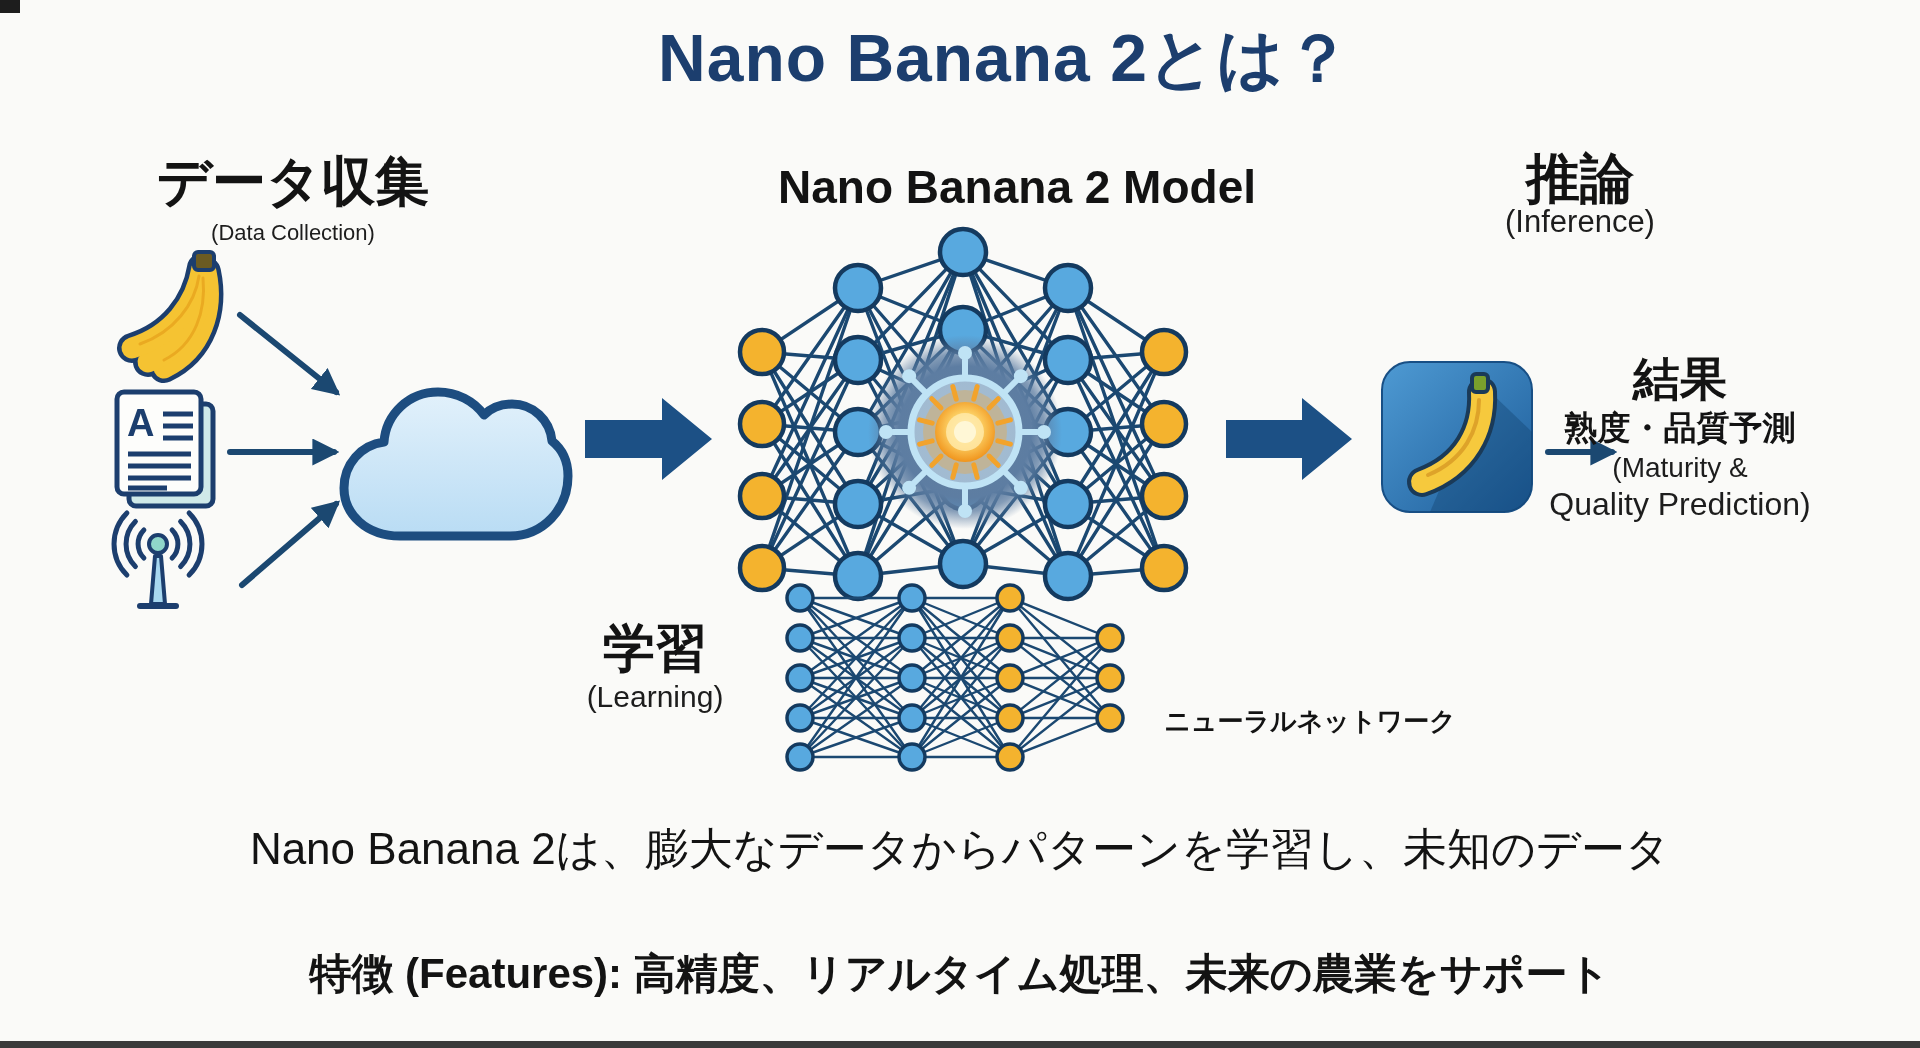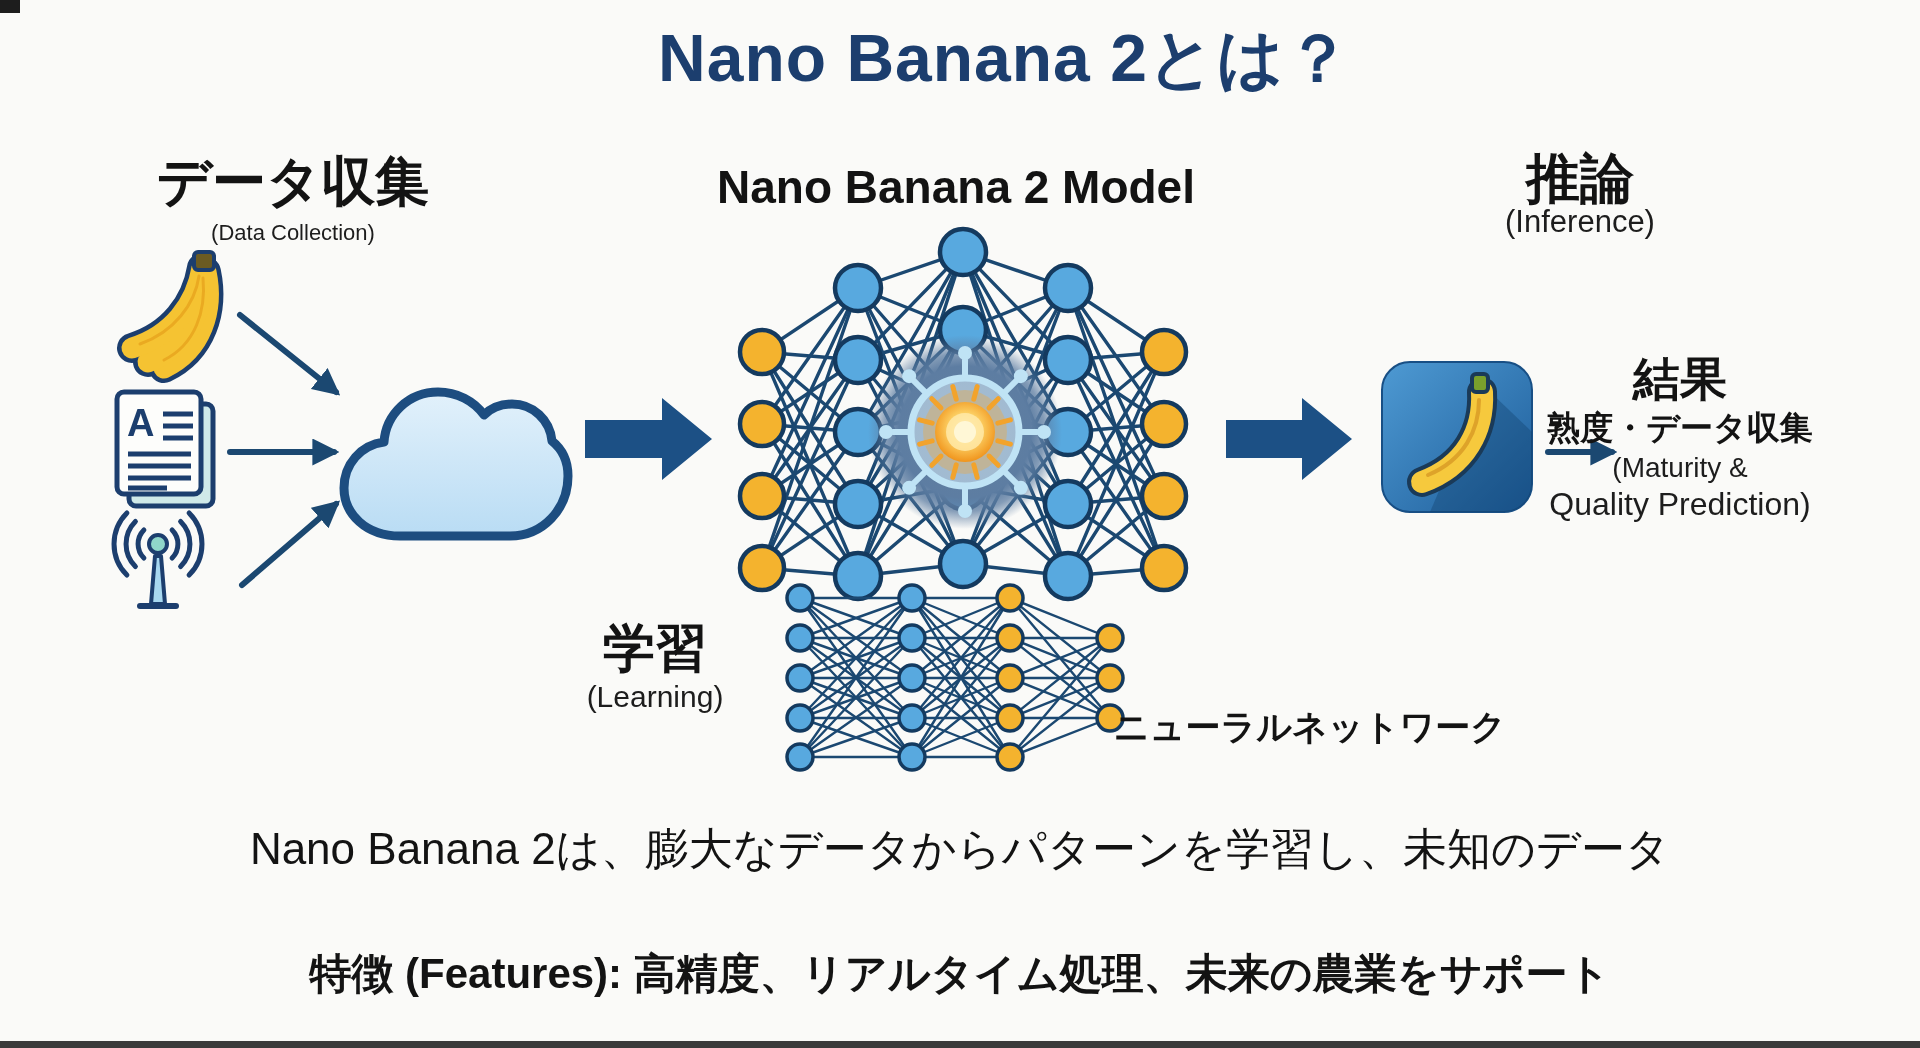--- a/index.html
+++ b/index.html
@@ -12,30 +12,30 @@
   .abs{position:absolute;}
   .ctr{text-align:center;}
   .title{
     left:0;top:14px;width:1920px;text-align:center;
     font-size:66px;font-weight:bold;color:#1c3e6e;letter-spacing:1px;margin-left:45px;
   }
   .h-jp{font-weight:bold;color:#131313;}
   .h-en{font-weight:normal;color:#1d1d1d;}
   .dc-head{left:113px;top:146px;width:360px;font-size:54px;}
   .dc-sub{left:113px;top:220px;width:360px;font-size:22px;}
-  .model-head{left:656px;top:160px;width:600px;font-size:46px;font-weight:bold;}
+  .model-head{left:656px;top:160px;width:600px;font-size:46px;font-weight:bold;text-align:right;}
   .inf-head{left:1450px;top:143px;width:260px;font-size:54px;}
   .inf-sub{left:1450px;top:204px;width:260px;font-size:31px;}
   .res-head{left:1530px;top:348px;width:300px;font-size:47px;}
   .res-line1{left:1520px;top:406px;width:320px;font-size:33px;font-weight:bold;}
   .res-line2{left:1530px;top:452px;width:300px;font-size:28px;}
   .res-line3{left:1530px;top:486px;width:300px;font-size:32px;}
   .learn-head{left:540px;top:614px;width:230px;font-size:52px;}
   .learn-sub{left:540px;top:680px;width:230px;font-size:30px;}
-  .nn-jp{left:1090px;top:704px;width:440px;font-size:35px;font-weight:bold;}
+  .nn-jp{left:1090px;top:704px;width:440px;font-size:26px;font-weight:bold;}
   .nn-en{left:1090px;top:746px;width:440px;font-size:27px;}
   .foot1{left:0;top:820px;width:1920px;font-size:44px;font-weight:normal;}
   .foot2{left:0;top:876px;width:1920px;font-size:44px;font-weight:bold;}
   .foot3{left:0;top:946px;width:1920px;font-size:42px;font-weight:bold;}
   svg text{font-family:"Liberation Sans","DejaVu Sans",sans-serif;}
 </style>
 </head>
 <body>
 
 <div class="stage">
@@ -398,21 +398,21 @@
 
   <div class="abs ctr h-jp dc-head">データ収集</div>
   <div class="abs ctr h-en dc-sub">(Data Collection)</div>
 
   <div class="abs ctr model-head">Nano Banana 2 Model</div>
 
   <div class="abs ctr h-jp inf-head">推論</div>
   <div class="abs ctr h-en inf-sub">(Inference)</div>
 
   <div class="abs ctr h-jp res-head">結果</div>
-  <div class="abs ctr res-line1">熟度・データ収集</div>
+  <div class="abs ctr res-line1">熟度・品質予測</div>
   <div class="abs ctr h-en res-line2">(Maturity &amp;</div>
   <div class="abs ctr h-en res-line3">Quality Prediction)</div>
 
   <div class="abs ctr h-jp learn-head">学習</div>
   <div class="abs ctr h-en learn-sub">(Learning)</div>
 
   <div class="abs ctr nn-jp">ニューラルネットワーク</div>
 
   <div class="abs ctr foot1">Nano Banana 2は、膨大なデータからパターンを学習し、未知のデータ</div>
   <div class="abs ctr foot3">特徴 (Features): 高精度、リアルタイム処理、未来の農業をサポート</div>

